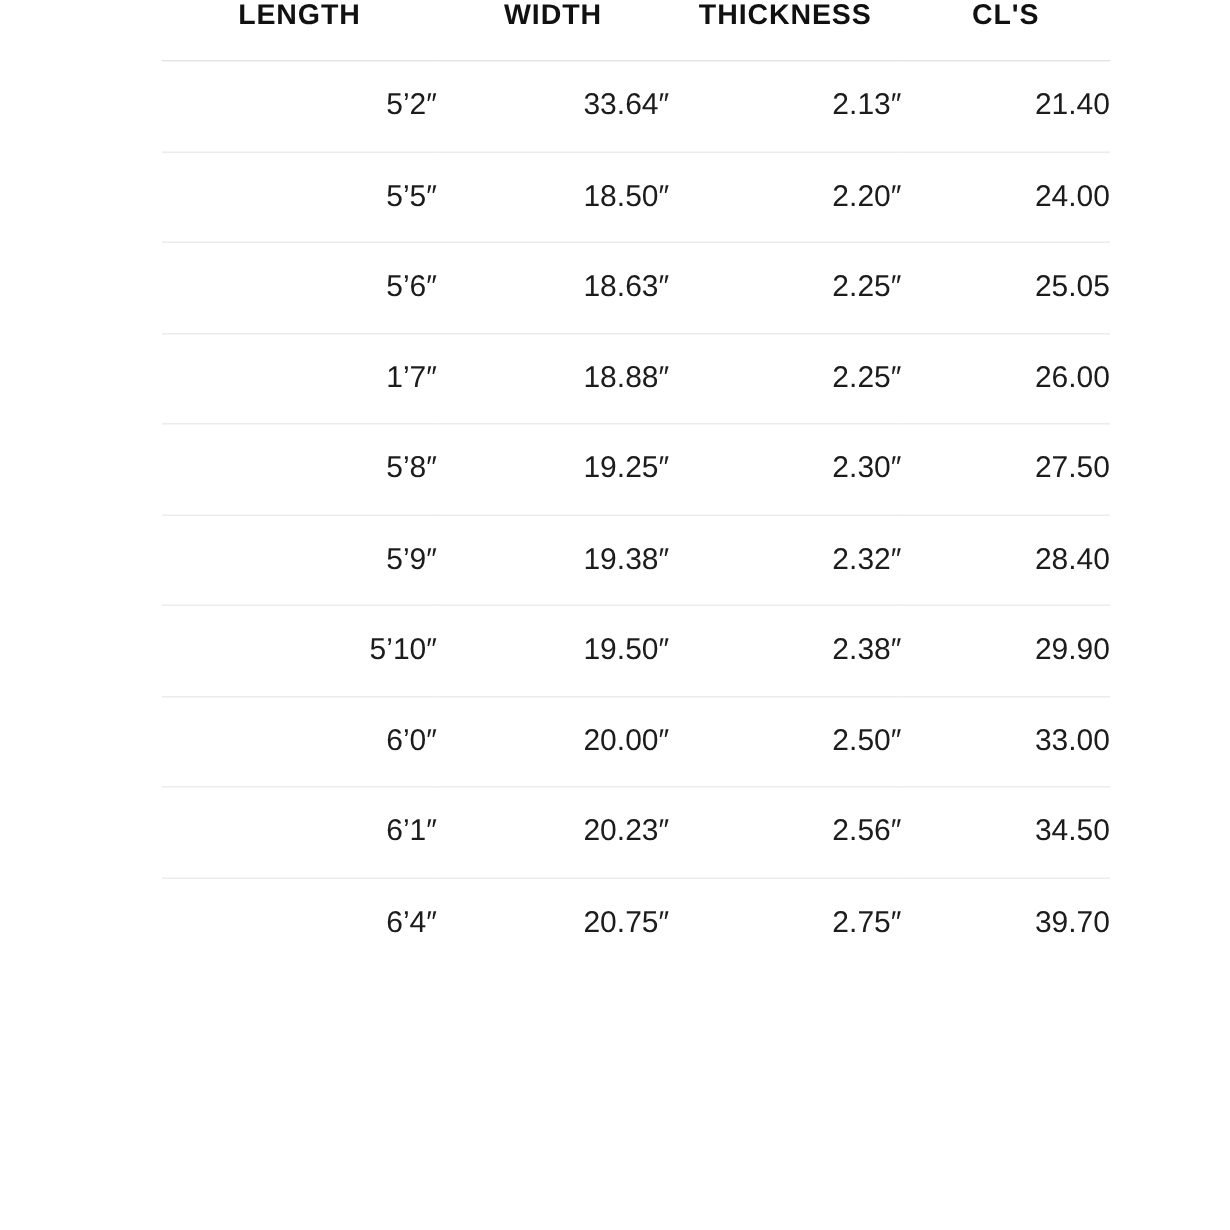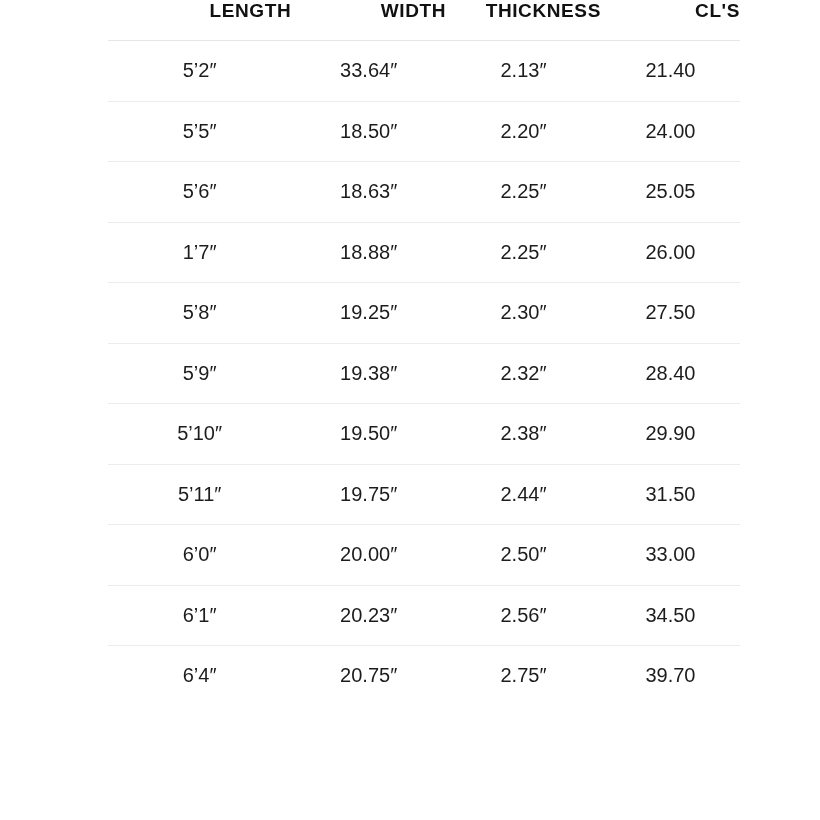--- a/index.html
+++ b/index.html
@@ -19,31 +19,31 @@
     height: 820px;
     box-sizing: border-box;
     padding: 0 80px 0 108px;
   }
   table.size-table {
     width: 100%;
     border-collapse: collapse;
     table-layout: fixed;
   }
   table.size-table th {
-    text-align: right;
+    text-align: center;
     font-size: 19px;
     font-weight: bold;
     letter-spacing: 0.6px;
     color: #111111;
     padding: 0 0 18px 0;
     border-bottom: 1px solid #e6e6e6;
     vertical-align: bottom;
   }
   table.size-table td {
-    text-align: center;
+    text-align: right;
     font-size: 20px;
     font-weight: normal;
     color: #1c1c1c;
     padding: 0;
     height: 59.5px;
     border-bottom: 1px solid #ececec;
     vertical-align: middle;
     white-space: nowrap;
   }
   table.size-table tr:last-child td {
@@ -110,26 +110,20 @@
         <td>2.32″</td>
         <td>28.40</td>
       </tr>
       <tr>
         <td>5’10″</td>
         <td>19.50″</td>
         <td>2.38″</td>
         <td>29.90</td>
       </tr>
       <tr>
-        <td>5’11″</td>
-        <td>19.75″</td>
-        <td>2.44″</td>
-        <td>31.50</td>
-      </tr>
-      <tr>
         <td>6’0″</td>
         <td>20.00″</td>
         <td>2.50″</td>
         <td>33.00</td>
       </tr>
       <tr>
         <td>6’1″</td>
         <td>20.23″</td>
         <td>2.56″</td>
         <td>34.50</td>

